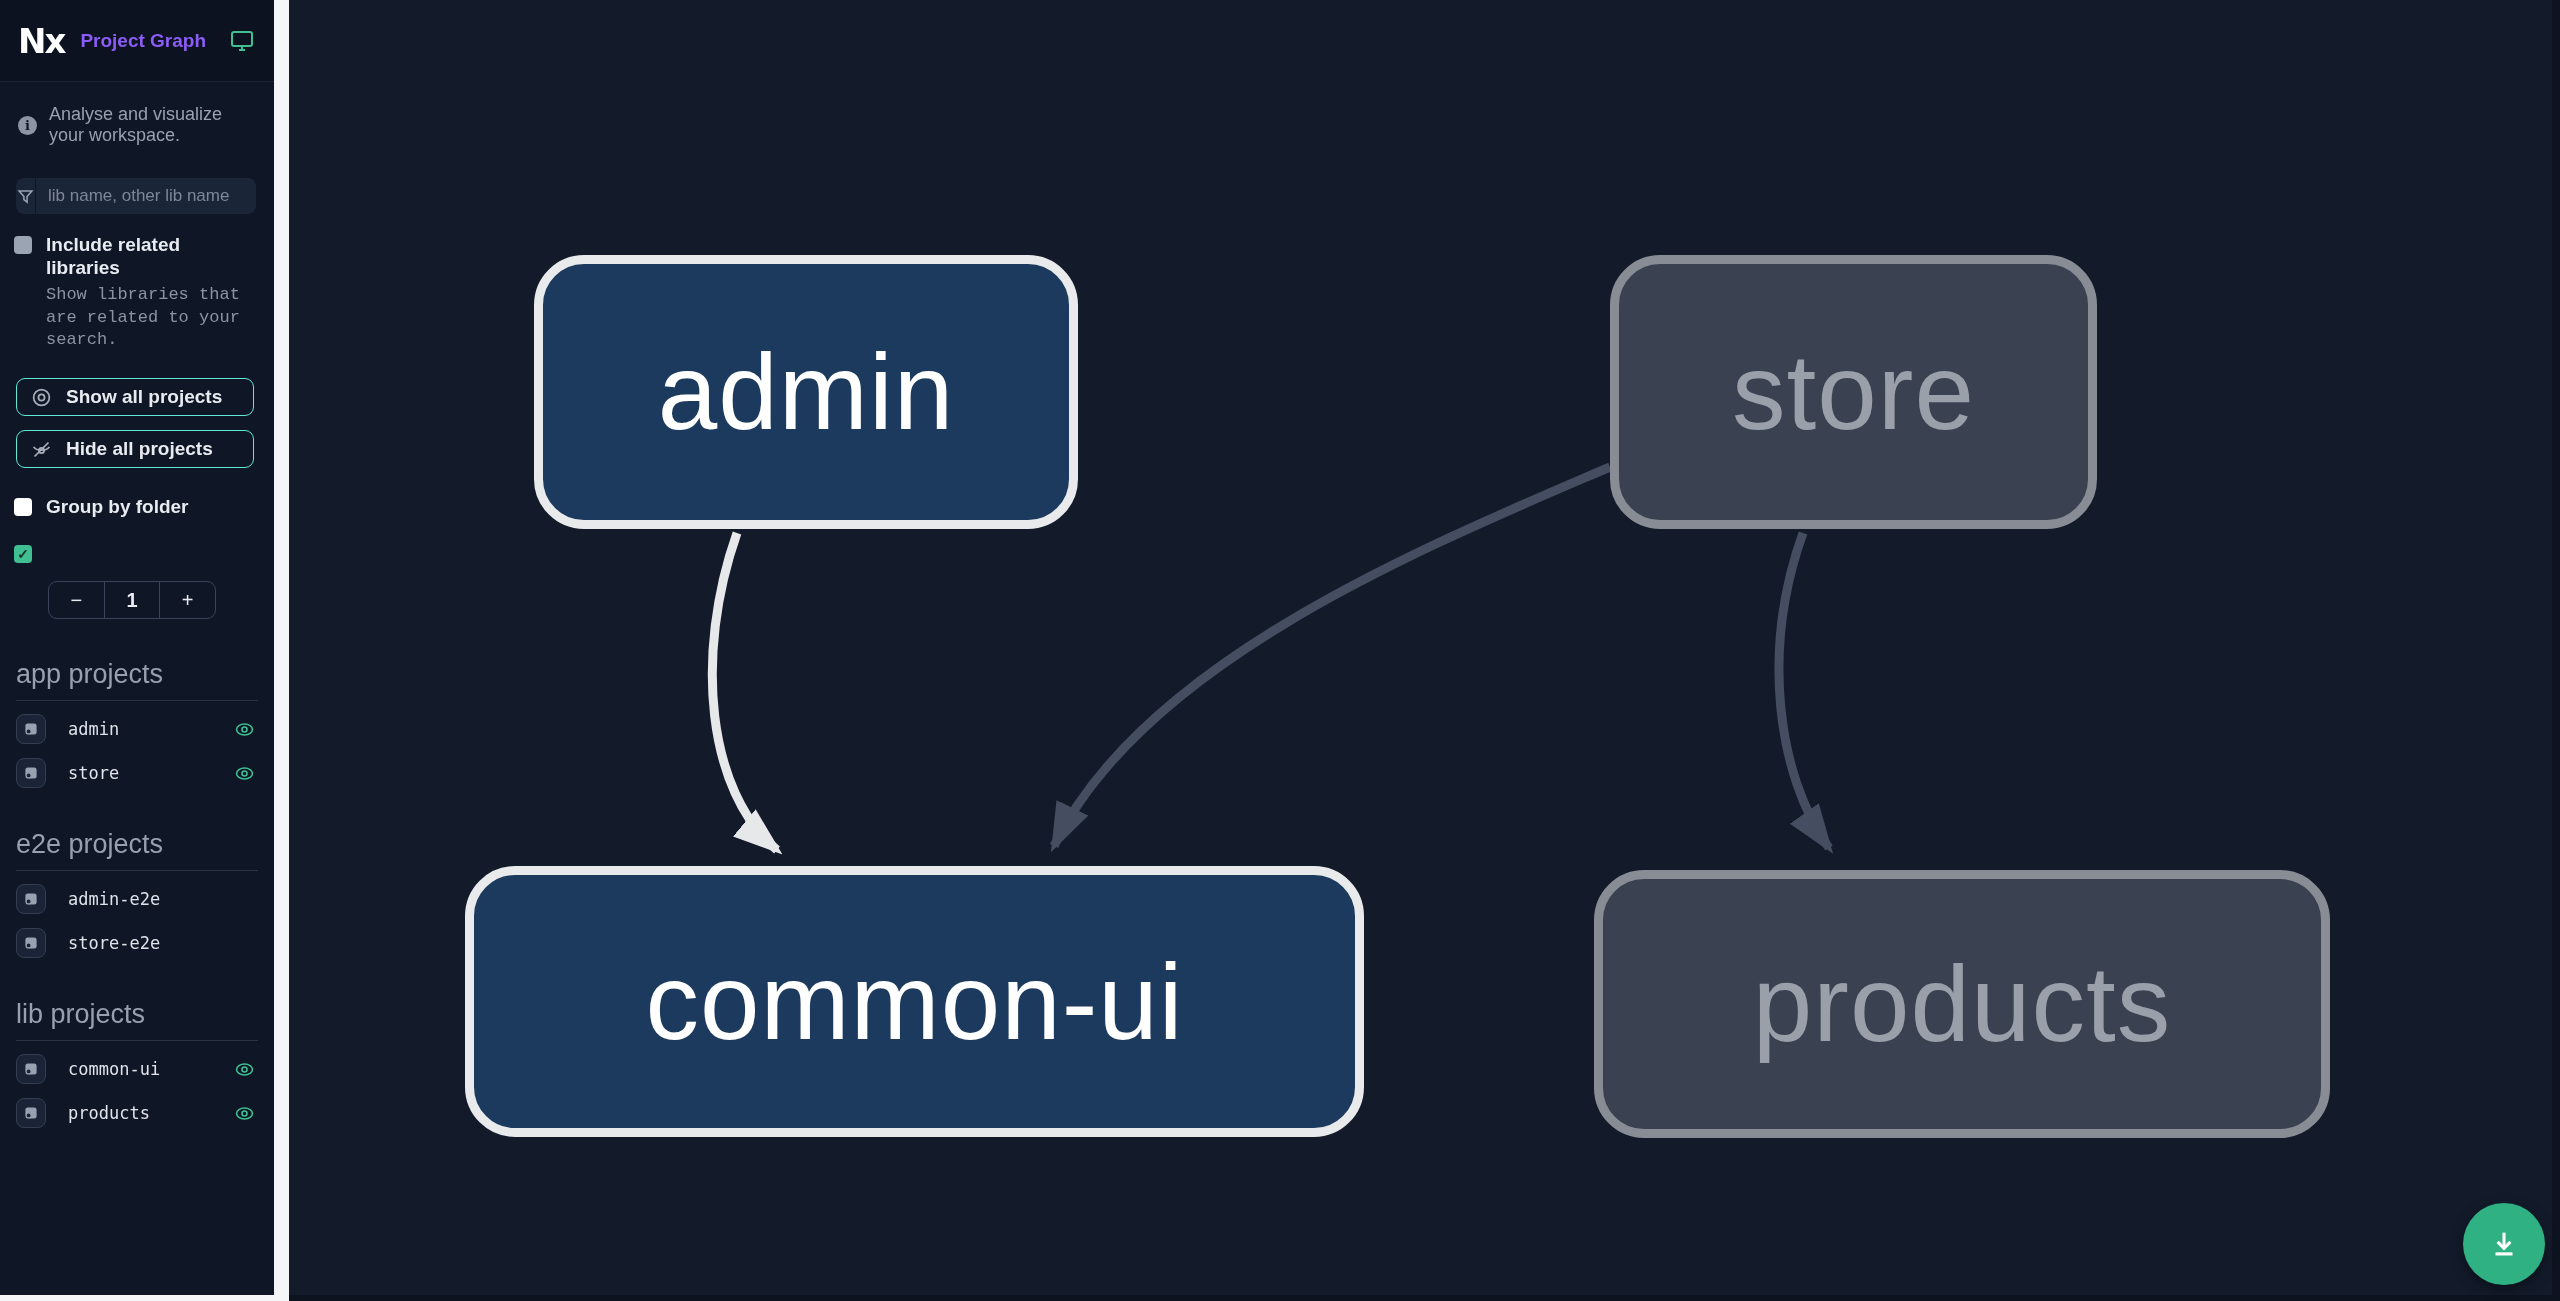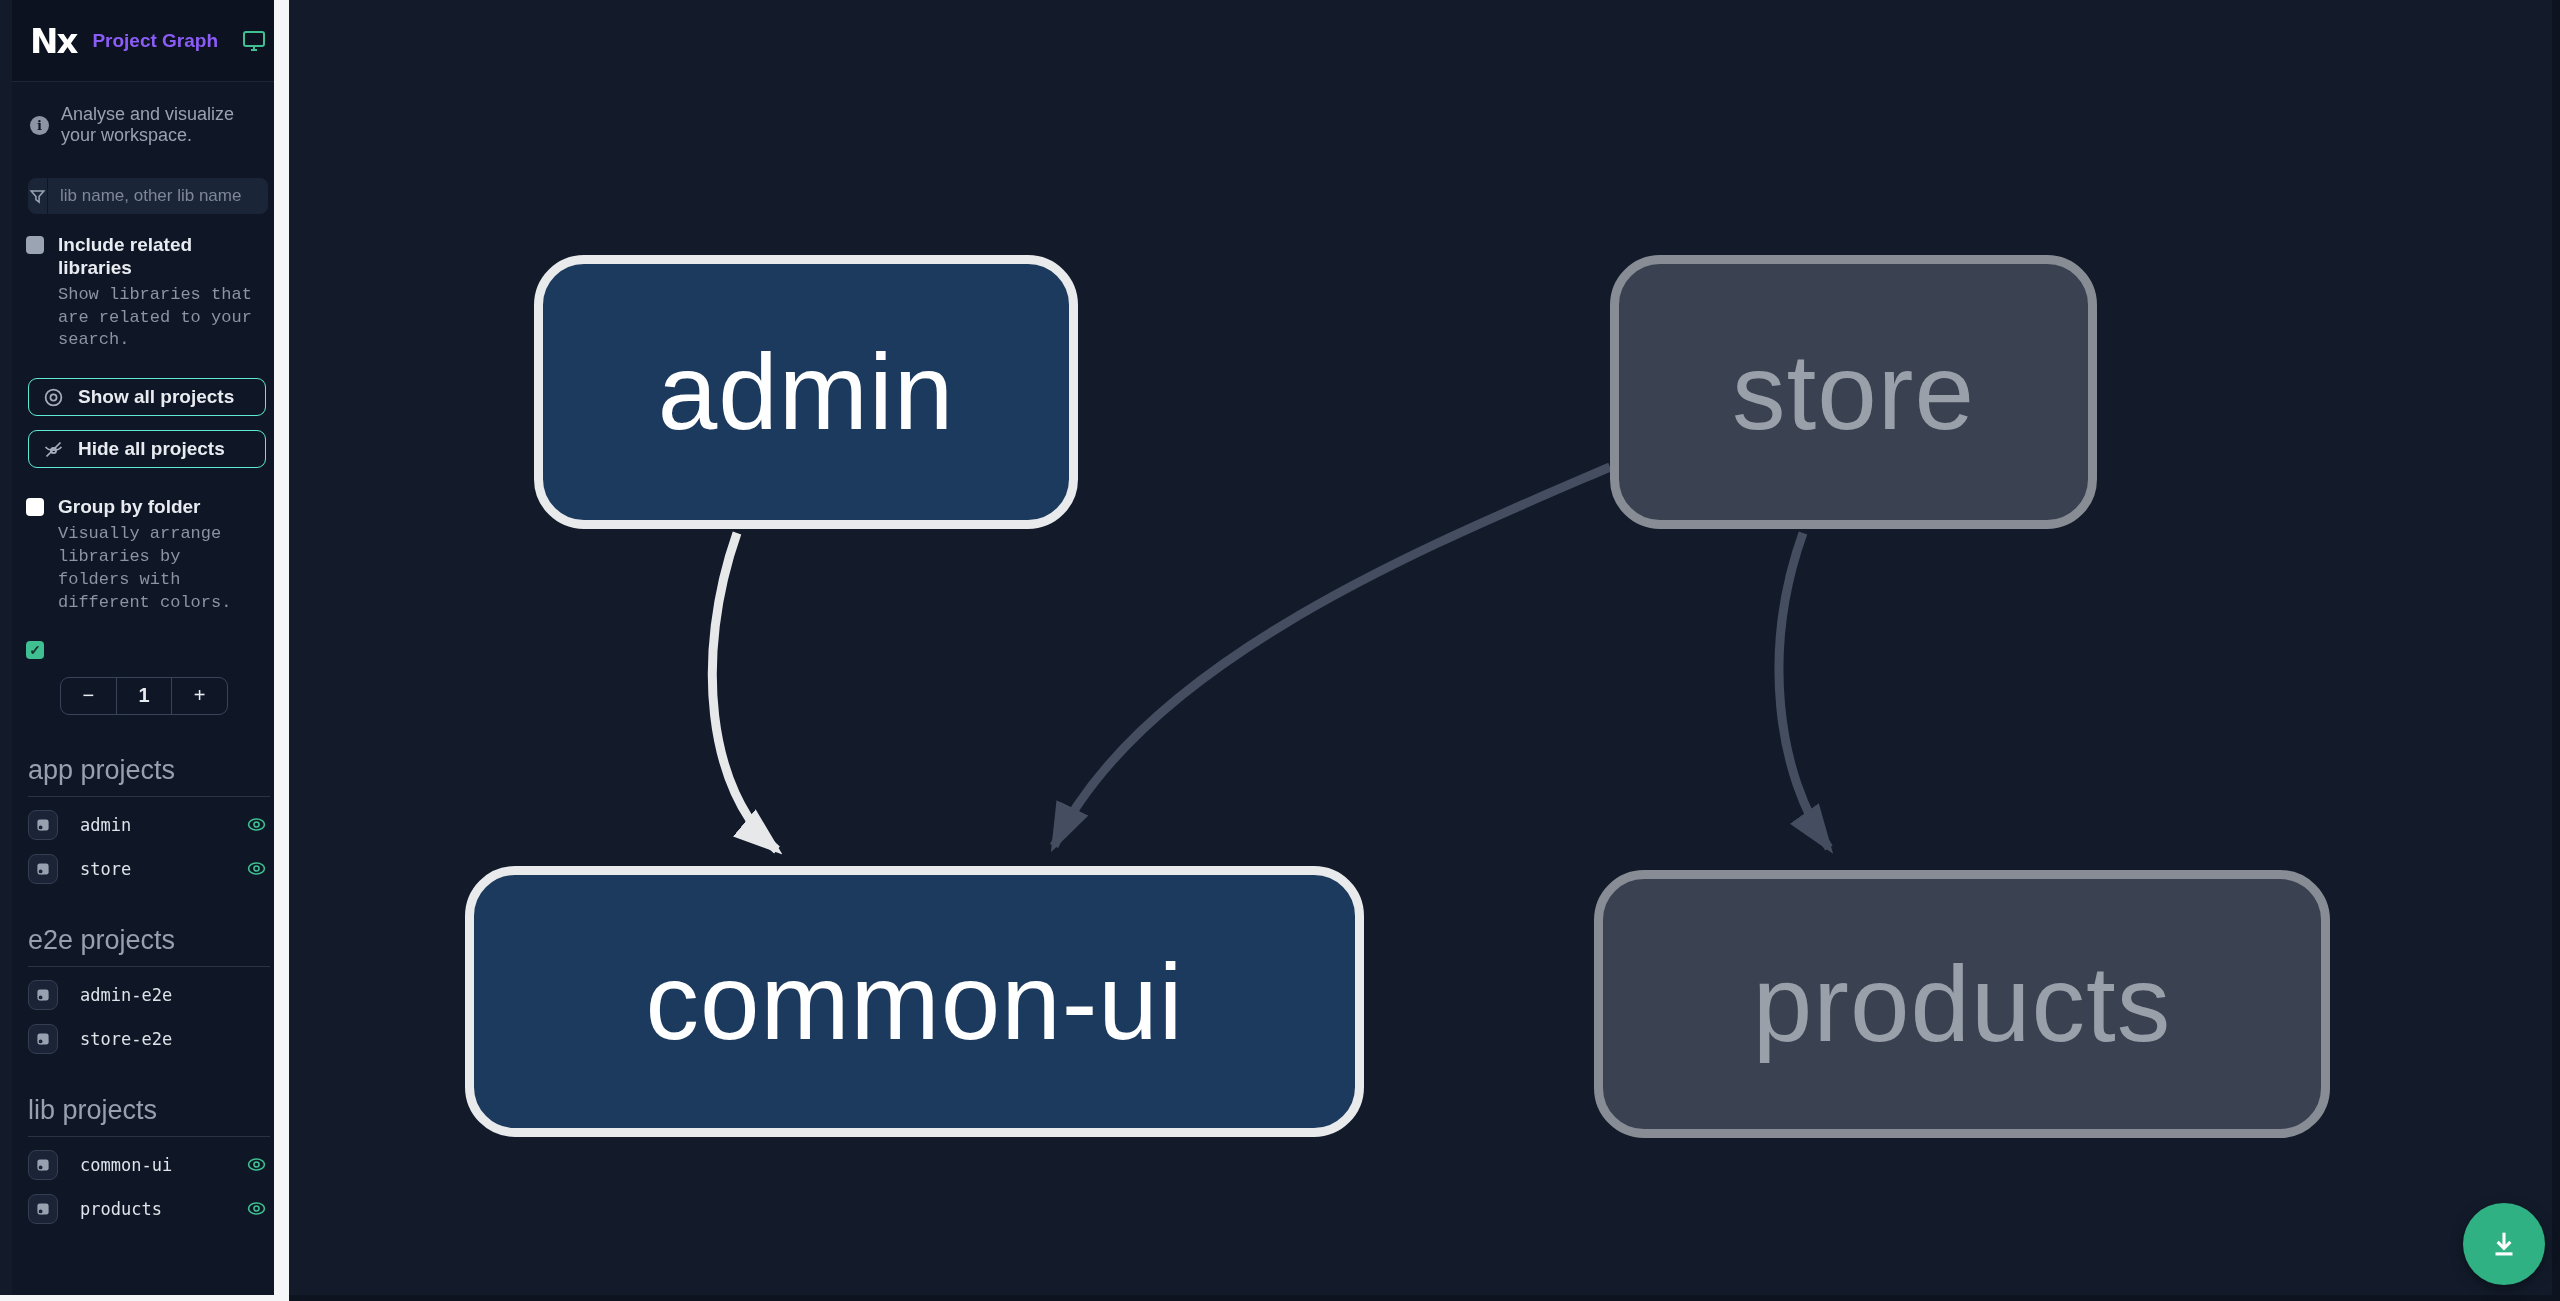--- a/index.html
+++ b/index.html
@@ -1,21 +1,21 @@
 <!DOCTYPE html>
 <html><head>
 <meta charset="utf-8">
 <style>
   * { margin:0; padding:0; box-sizing:border-box; }
   html,body { width:2560px; height:1301px; overflow:hidden; background:#131b2b;
               font-family:"Liberation Sans", sans-serif; }
   .app { position:relative; width:2560px; height:1301px; }
 
   
-  .sidebar { position:absolute; left:12px; top:0; width:274px; height:1301px;
+  .sidebar { position:absolute; left:0; top:0; width:274px; height:1301px;
              background:#0f1625; color:#e8ebf0; }
   .sidebar-header { height:82px; display:flex; align-items:center; gap:16px;
                     padding:0 18px; background:#0c1220;
                     border-bottom:1px solid #1d2637; }
   .nx-logo { font-weight:bold; font-size:34px; color:#ffffff; letter-spacing:-2px;
              font-family:"DejaVu Sans", sans-serif; }
   .app-title { font-size:19px; font-weight:bold; color:#8b5cf6; flex:0 0 auto; }
   .monitor-icon { margin-left:8px; display:inline-flex; }
 
   .subheader { display:flex; align-items:center; gap:12px; padding:22px 18px 10px 18px;
@@ -159,21 +159,20 @@
           </svg>
         </span>
         <span>Hide all projects</span>
       </button>
     </div>
 
     <div class="opt" style="padding-top:28px">
       <span class="checkbox cb-white"></span>
       <div>
         <div class="opt-label">Group by folder</div>
-        <div class="opt-desc">Visually arrange libraries by folders with different colors.</div>
       </div>
     </div>
 
     <div class="opt" style="padding-top:24px">
       <span class="checkbox cb-teal">✓</span>
     </div>
 
     <div class="stepper">
       <div>−</div>
       <div class="sep val">1</div>

